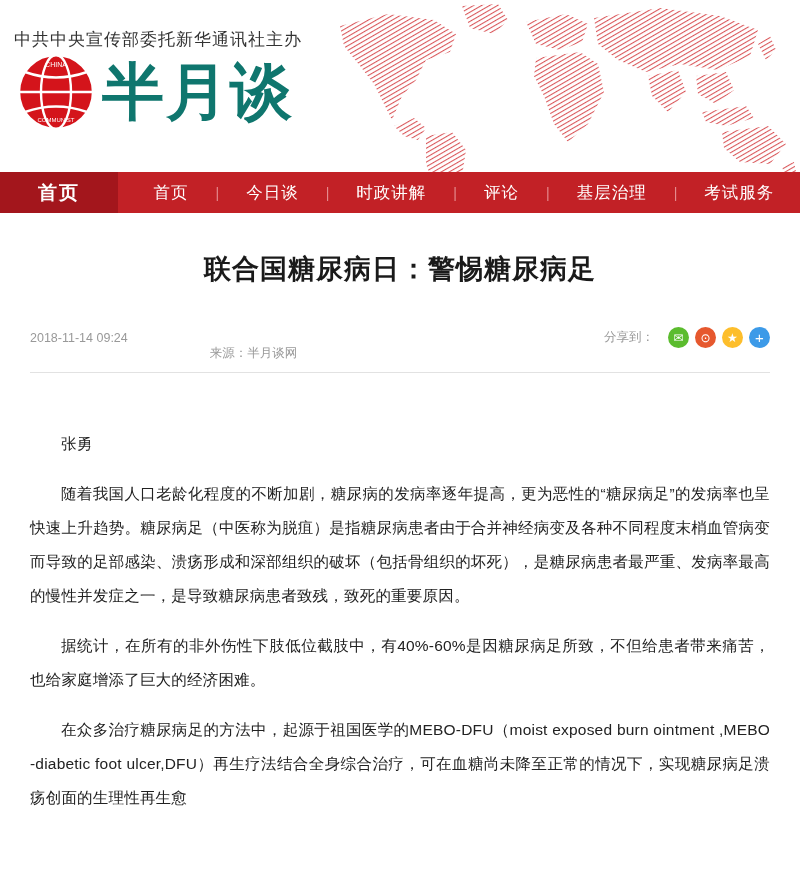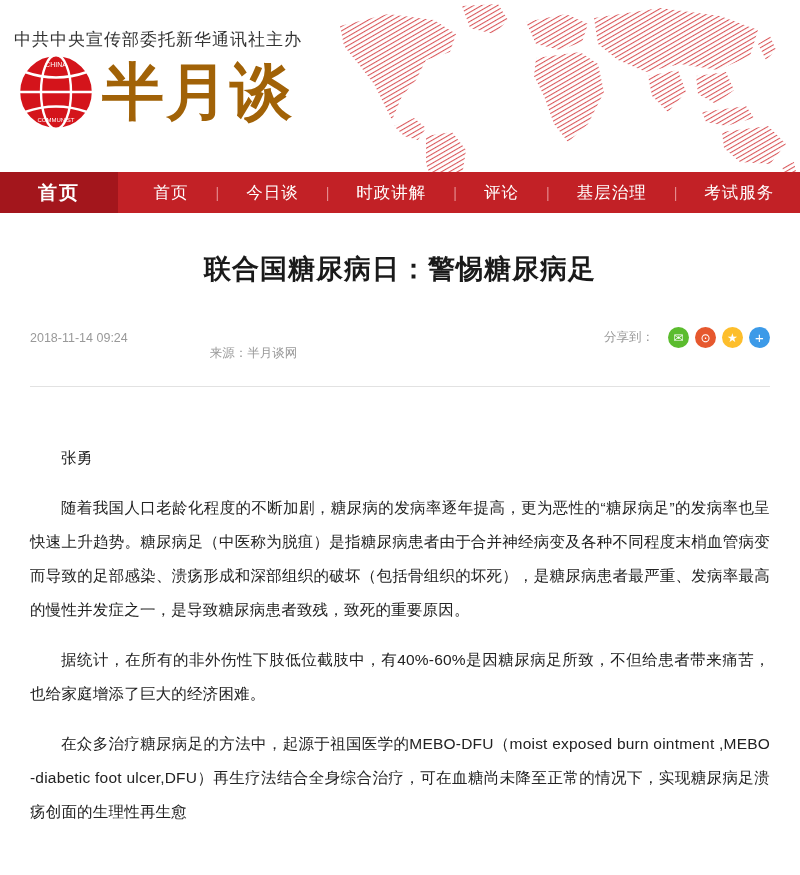--- a/index.html
+++ b/index.html
@@ -49,21 +49,21 @@
   .globe {
     width: 80px;
     height: 80px;
     position: relative;
     flex: 0 0 auto;
   }
   .globe svg { display: block; }
   .logo-text {
     font-size: 62px;
     line-height: 62px;
-    color: #a16207;
+    color: #0f766e;
     font-weight: bold;
     letter-spacing: 2px;
     margin-left: 6px;
     font-family: "Liberation Sans", sans-serif;
   }
 
   
   .navbar {
     height: 41px;
     background: #c22126;
@@ -111,21 +111,21 @@
     font-weight: bold;
     color: #1a1a1a;
     letter-spacing: 1px;
     margin: 38px 0 0 0;
     line-height: 36px;
   }
   .meta-row {
     display: flex;
     align-items: center;
     margin-top: 26px;
-    padding-bottom: 24px;
+    padding-bottom: 10px;
     border-bottom: 1px solid #e2e2e2;
     font-size: 12.5px;
     color: #999999;
   }
   .meta-date { margin-left: 0; }
   .meta-source { margin-left: 82px; margin-top: 32px; }
   .share-block {
     margin-left: auto;
     display: flex;
     align-items: center;

